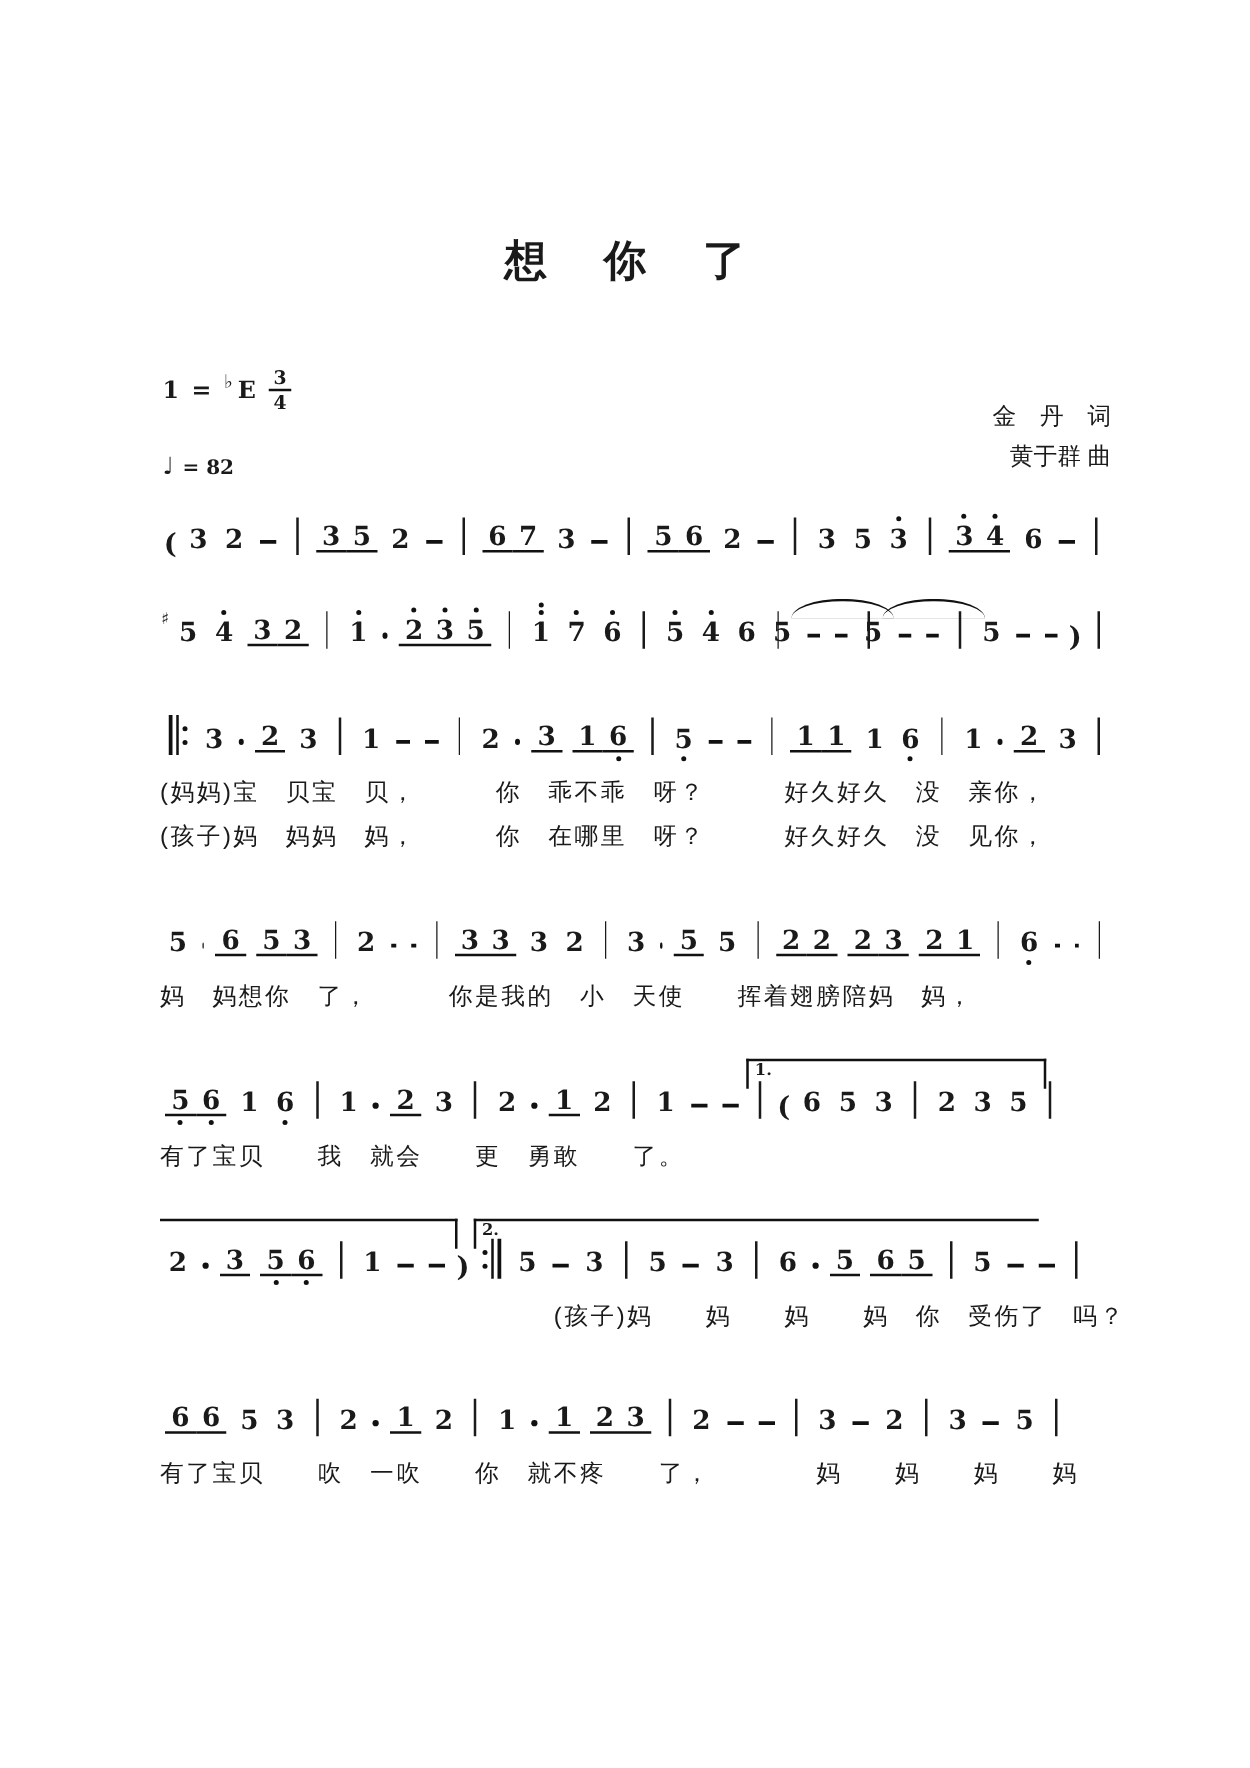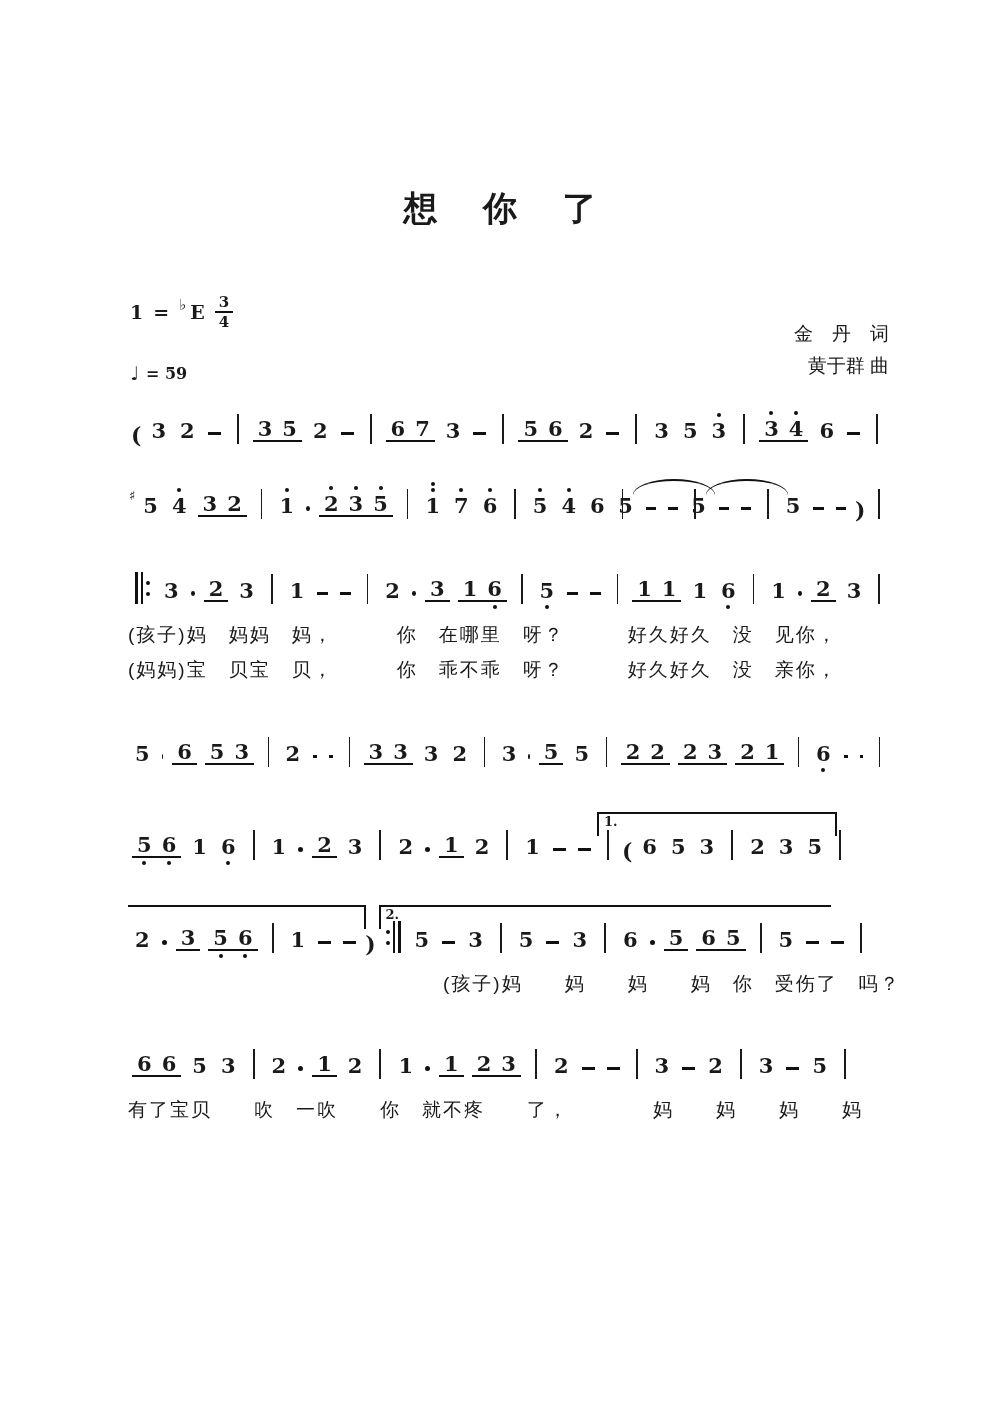--- a/index.html
+++ b/index.html
@@ -64,21 +64,21 @@
     <span class="flat">♭</span>
     <span>E</span>
     <span class="frac">
       <span class="num">3</span>
       <span class="den">4</span>
     </span>
   </div>
 
   <div class="tempo">
     <span class="nq">♩</span>
-    <span>= 59</span>
+    <span>= 82</span>
   </div>
 
   <div class="credits">
     <div>金　丹　词</div>
     <div>黄于群 曲</div>
   </div>
 
   <div class="score" id="score">
       <div class="sys sys-0">
         <div class="music-line">
@@ -440,22 +440,22 @@
               <span class="bl"></span>
             </span>
           </span>
           <span class="note">
             <span class="ab"></span>
             <span class="dg">3</span>
             <span class="bl"></span>
           </span>
           <span class="bar"></span>
         </div>
+        <div class="lyric-line">(妈妈)宝　贝宝　贝，　　　你　乖不乖　呀？　　　好久好久　没　亲你，</div>
         <div class="lyric-line">(孩子)妈　妈妈　妈，　　　你　在哪里　呀？　　　好久好久　没　见你，</div>
-        <div class="lyric-line">(妈妈)宝　贝宝　贝，　　　你　乖不乖　呀？　　　好久好久　没　亲你，</div>
       </div>
       <div class="sys sys-3">
         <div class="music-line">
           <span class="note">
             <span class="ab"></span>
             <span class="dg">5</span>
             <span class="bl"></span>
           </span>
           <span class="adot"></span>
           <span class="beam">
@@ -569,20 +569,21 @@
             <span class="ab"></span>
             <span class="dg">6</span>
             <span class="bl">
               <i class="odot"></i>
             </span>
           </span>
           <span class="dash"></span>
           <span class="dash"></span>
           <span class="bar"></span>
         </div>
+        <div class="lyric-line">妈　妈想你　了，　　　你是我的　小　天使　　挥着翅膀陪妈　妈，</div>
       </div>
       <div class="sys sys-4">
         <div class="music-line">
           <span class="beam">
             <span class="note">
               <span class="ab"></span>
               <span class="dg">5</span>
               <span class="bl">
                 <i class="odot"></i>
               </span>
@@ -682,20 +683,21 @@
             <span class="dg">3</span>
             <span class="bl"></span>
           </span>
           <span class="note">
             <span class="ab"></span>
             <span class="dg">5</span>
             <span class="bl"></span>
           </span>
           <span class="bar"></span>
         </div>
+        <div class="lyric-line">有了宝贝　　我　就会　　更　勇敢　　了。</div>
       </div>
       <div class="sys sys-5">
         <div class="music-line">
           <span class="volta vcont" style="width: 238px; margin-right: -238px;"></span>
           <span class="note">
             <span class="ab"></span>
             <span class="dg">2</span>
             <span class="bl"></span>
           </span>
           <span class="adot"></span>

